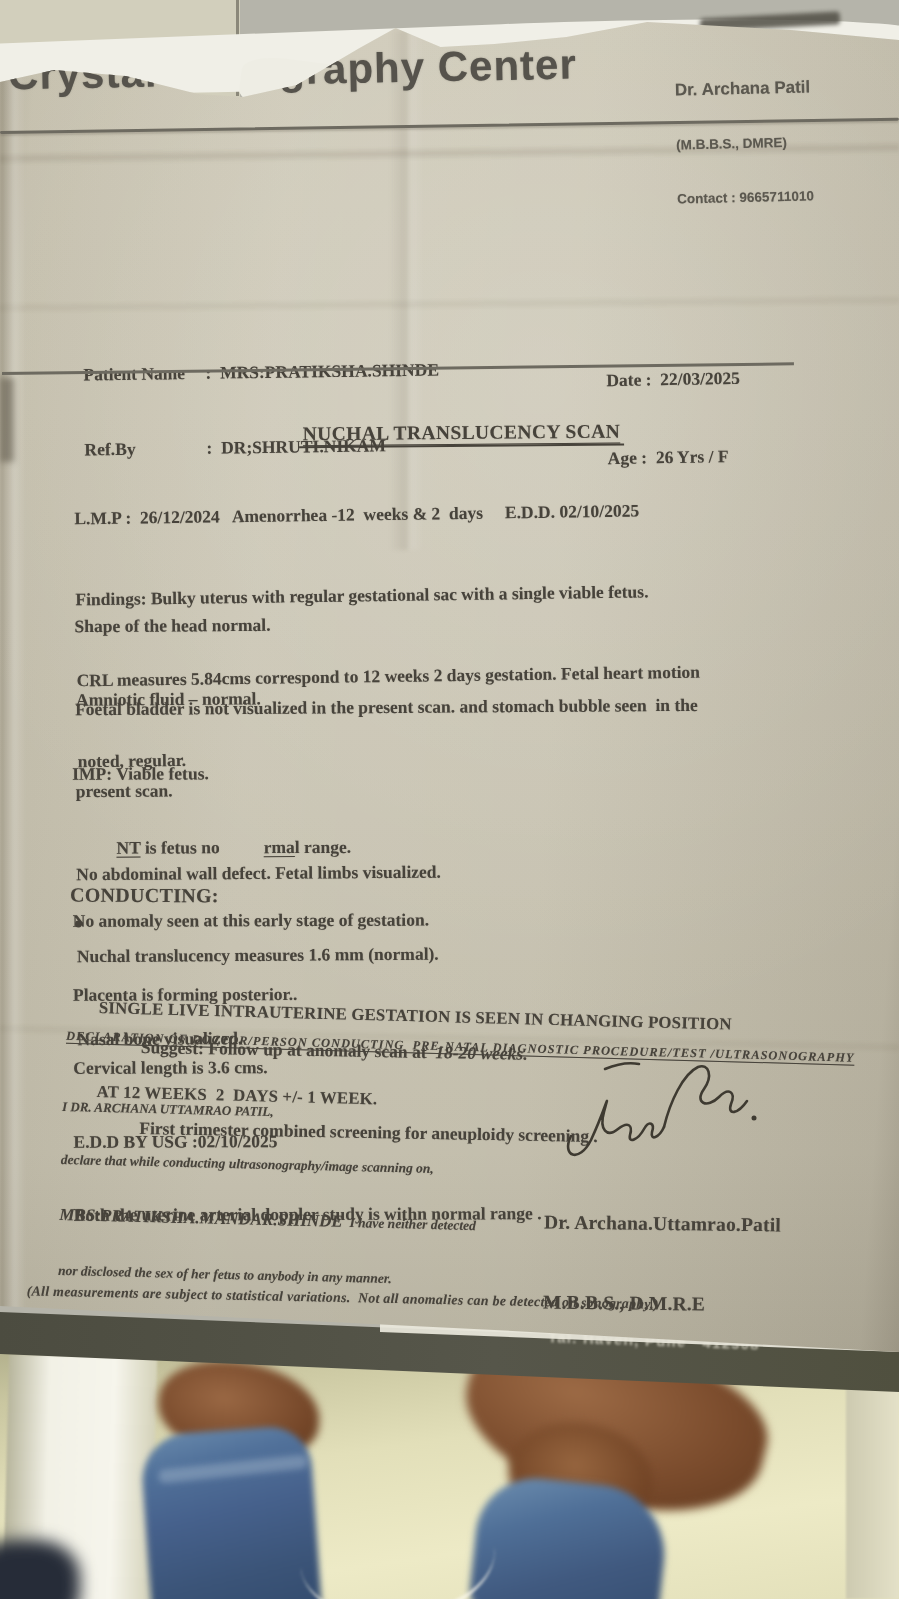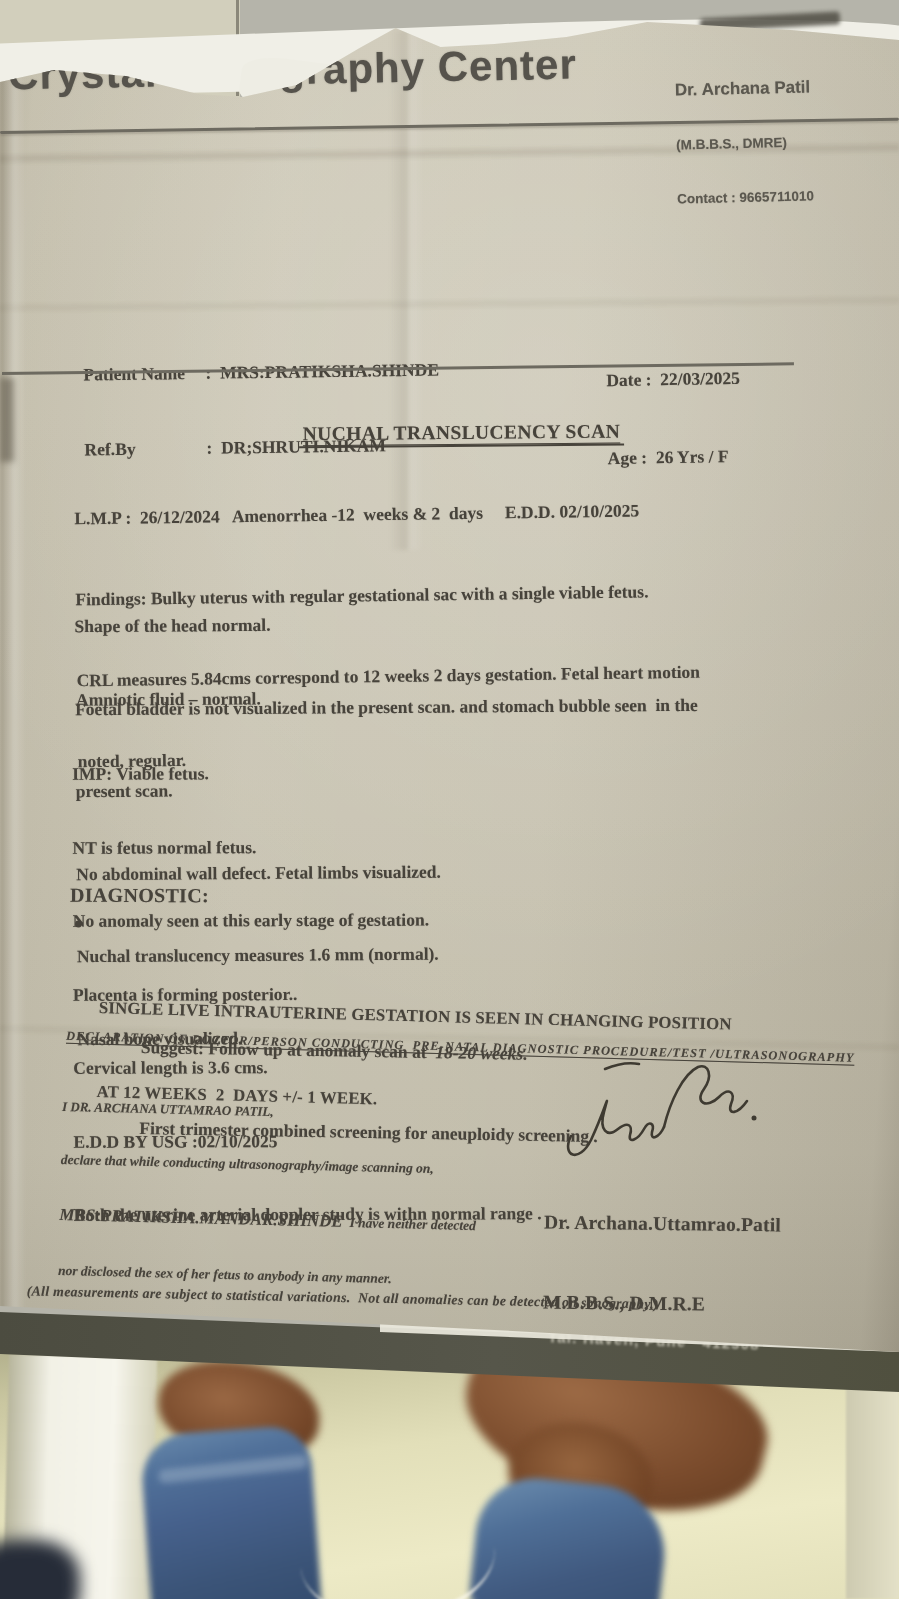--- a/index.html
+++ b/index.html
@@ -101,21 +101,21 @@
 
   .title-wrap{left:0;top:404px;width:100%;text-align:center;transform:rotate(-.5deg);}
   .title{display:inline-block;font-size:19.5px;letter-spacing:.4px;padding:0 4px 1px;
        border-bottom:2px solid #47433b;text-decoration:underline;text-underline-offset:5px;}
 
   .para{font-size:17.5px;line-height:27px;}
   .para1{left:76px;top:447px;transform:rotate(-.8deg);}
   .para2{left:76px;top:556px;line-height:27.5px;transform:rotate(-.4deg);}
   .amniotic{left:76px;top:686px;transform:rotate(-.4deg);}
   .imp{left:73px;top:712px;line-height:24.5px;transform:rotate(-.2deg);}
-  .us{text-underline-offset:3px;}
+  .us{text-decoration:underline;text-underline-offset:3px;margin-left:44px;}
 
   .impression-h{left:70px;top:884px;font-size:20px;letter-spacing:.3px;transform:rotate(.3deg);}
   .bullet{left:98px;top:920px;width:760px;font-size:16.8px;line-height:28px;
        letter-spacing:.2px;transform:rotate(1.5deg);}
   .bullet-dot{position:absolute;left:-26px;top:11px;width:7px;height:7px;border-radius:50%;background:#47433b;}
   .suggest{left:140px;top:984px;font-size:17.5px;line-height:27px;transform:rotate(1deg);}
   .suggest em{font-style:italic;}
 
   .decl-h{left:66px;top:1040px;width:812px;font-size:12.4px;font-style:italic;letter-spacing:1px;
        transform:rotate(1.6deg);text-decoration:underline;text-underline-offset:3px;}
@@ -204,29 +204,29 @@
       <div>present scan.</div>
       <div>No abdominal wall defect. Fetal limbs visualized.</div>
       <div>Nuchal translucency measures 1.6 mm (normal).</div>
       <div>Nasal bone visualized.</div>
     </div>
 
     <div class="doc para amniotic">Amniotic fluid – normal.</div>
 
     <div class="doc para imp">
       <div>IMP: Viable fetus.</div>
-      <div><span class="us">NT</span><span> is fetus no</span><span class="us">rma</span><span>l fetus.</span></div>
+      <div><span class="us">NT</span><span> is fetus no</span><span class="us">rma</span><span>l range.</span></div>
       <div>No anomaly seen at this early stage of gestation.</div>
       <div>Placenta is forming posterior..</div>
       <div>Cervical length is 3.6 cms.</div>
       <div>E.D.D BY USG :02/10/2025</div>
       <div>Both the uterine arterial doppler study is withn normal range .</div>
     </div>
 
-    <div class="doc impression-h">DIAGNOSTIC:</div>
+    <div class="doc impression-h">CONDUCTING:</div>
 
     <div class="doc bullet">
       <span class="bullet-dot"></span>
       <div>SINGLE LIVE INTRAUTERINE GESTATION IS SEEN IN CHANGING POSITION</div>
       <div>AT 12 WEEKS  2  DAYS +/- 1 WEEK.</div>
     </div>
 
     <div class="doc suggest">
       <div><span>Suggest: Follow up at anomaly scan at  </span><em>18-20 weeks.</em></div>
       <div>First trimester combined screening for aneuploidy screening .</div>

